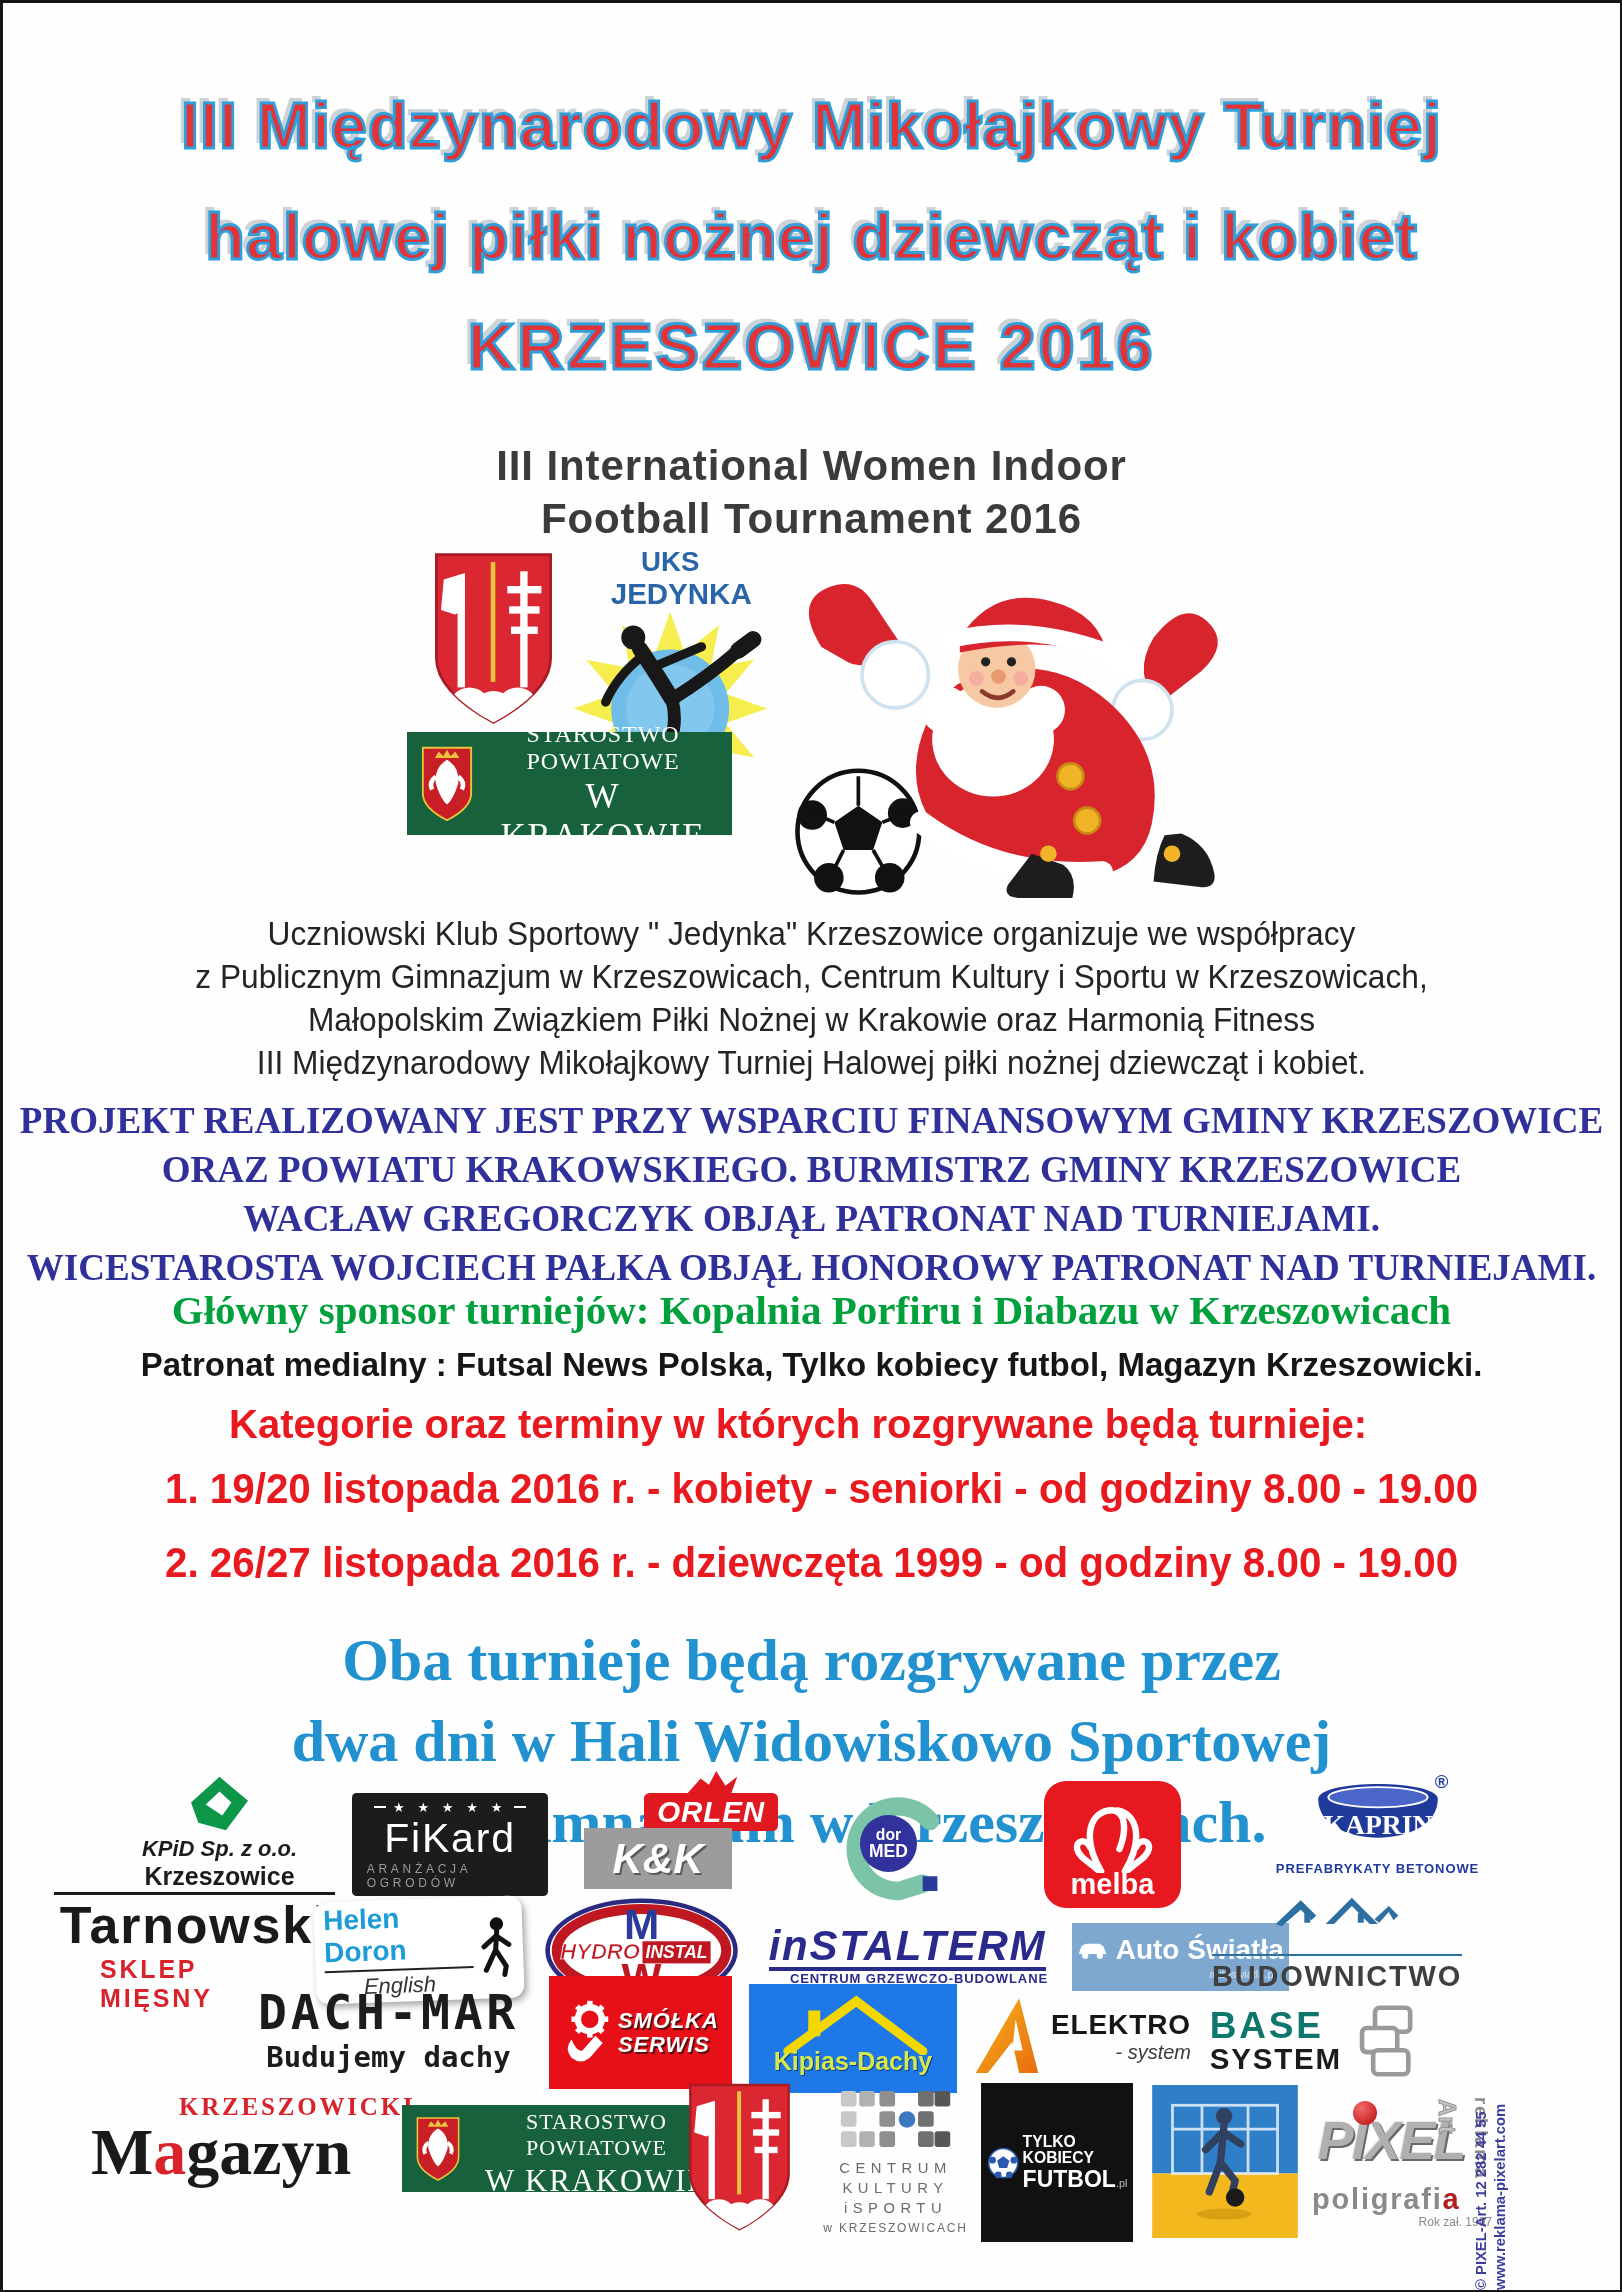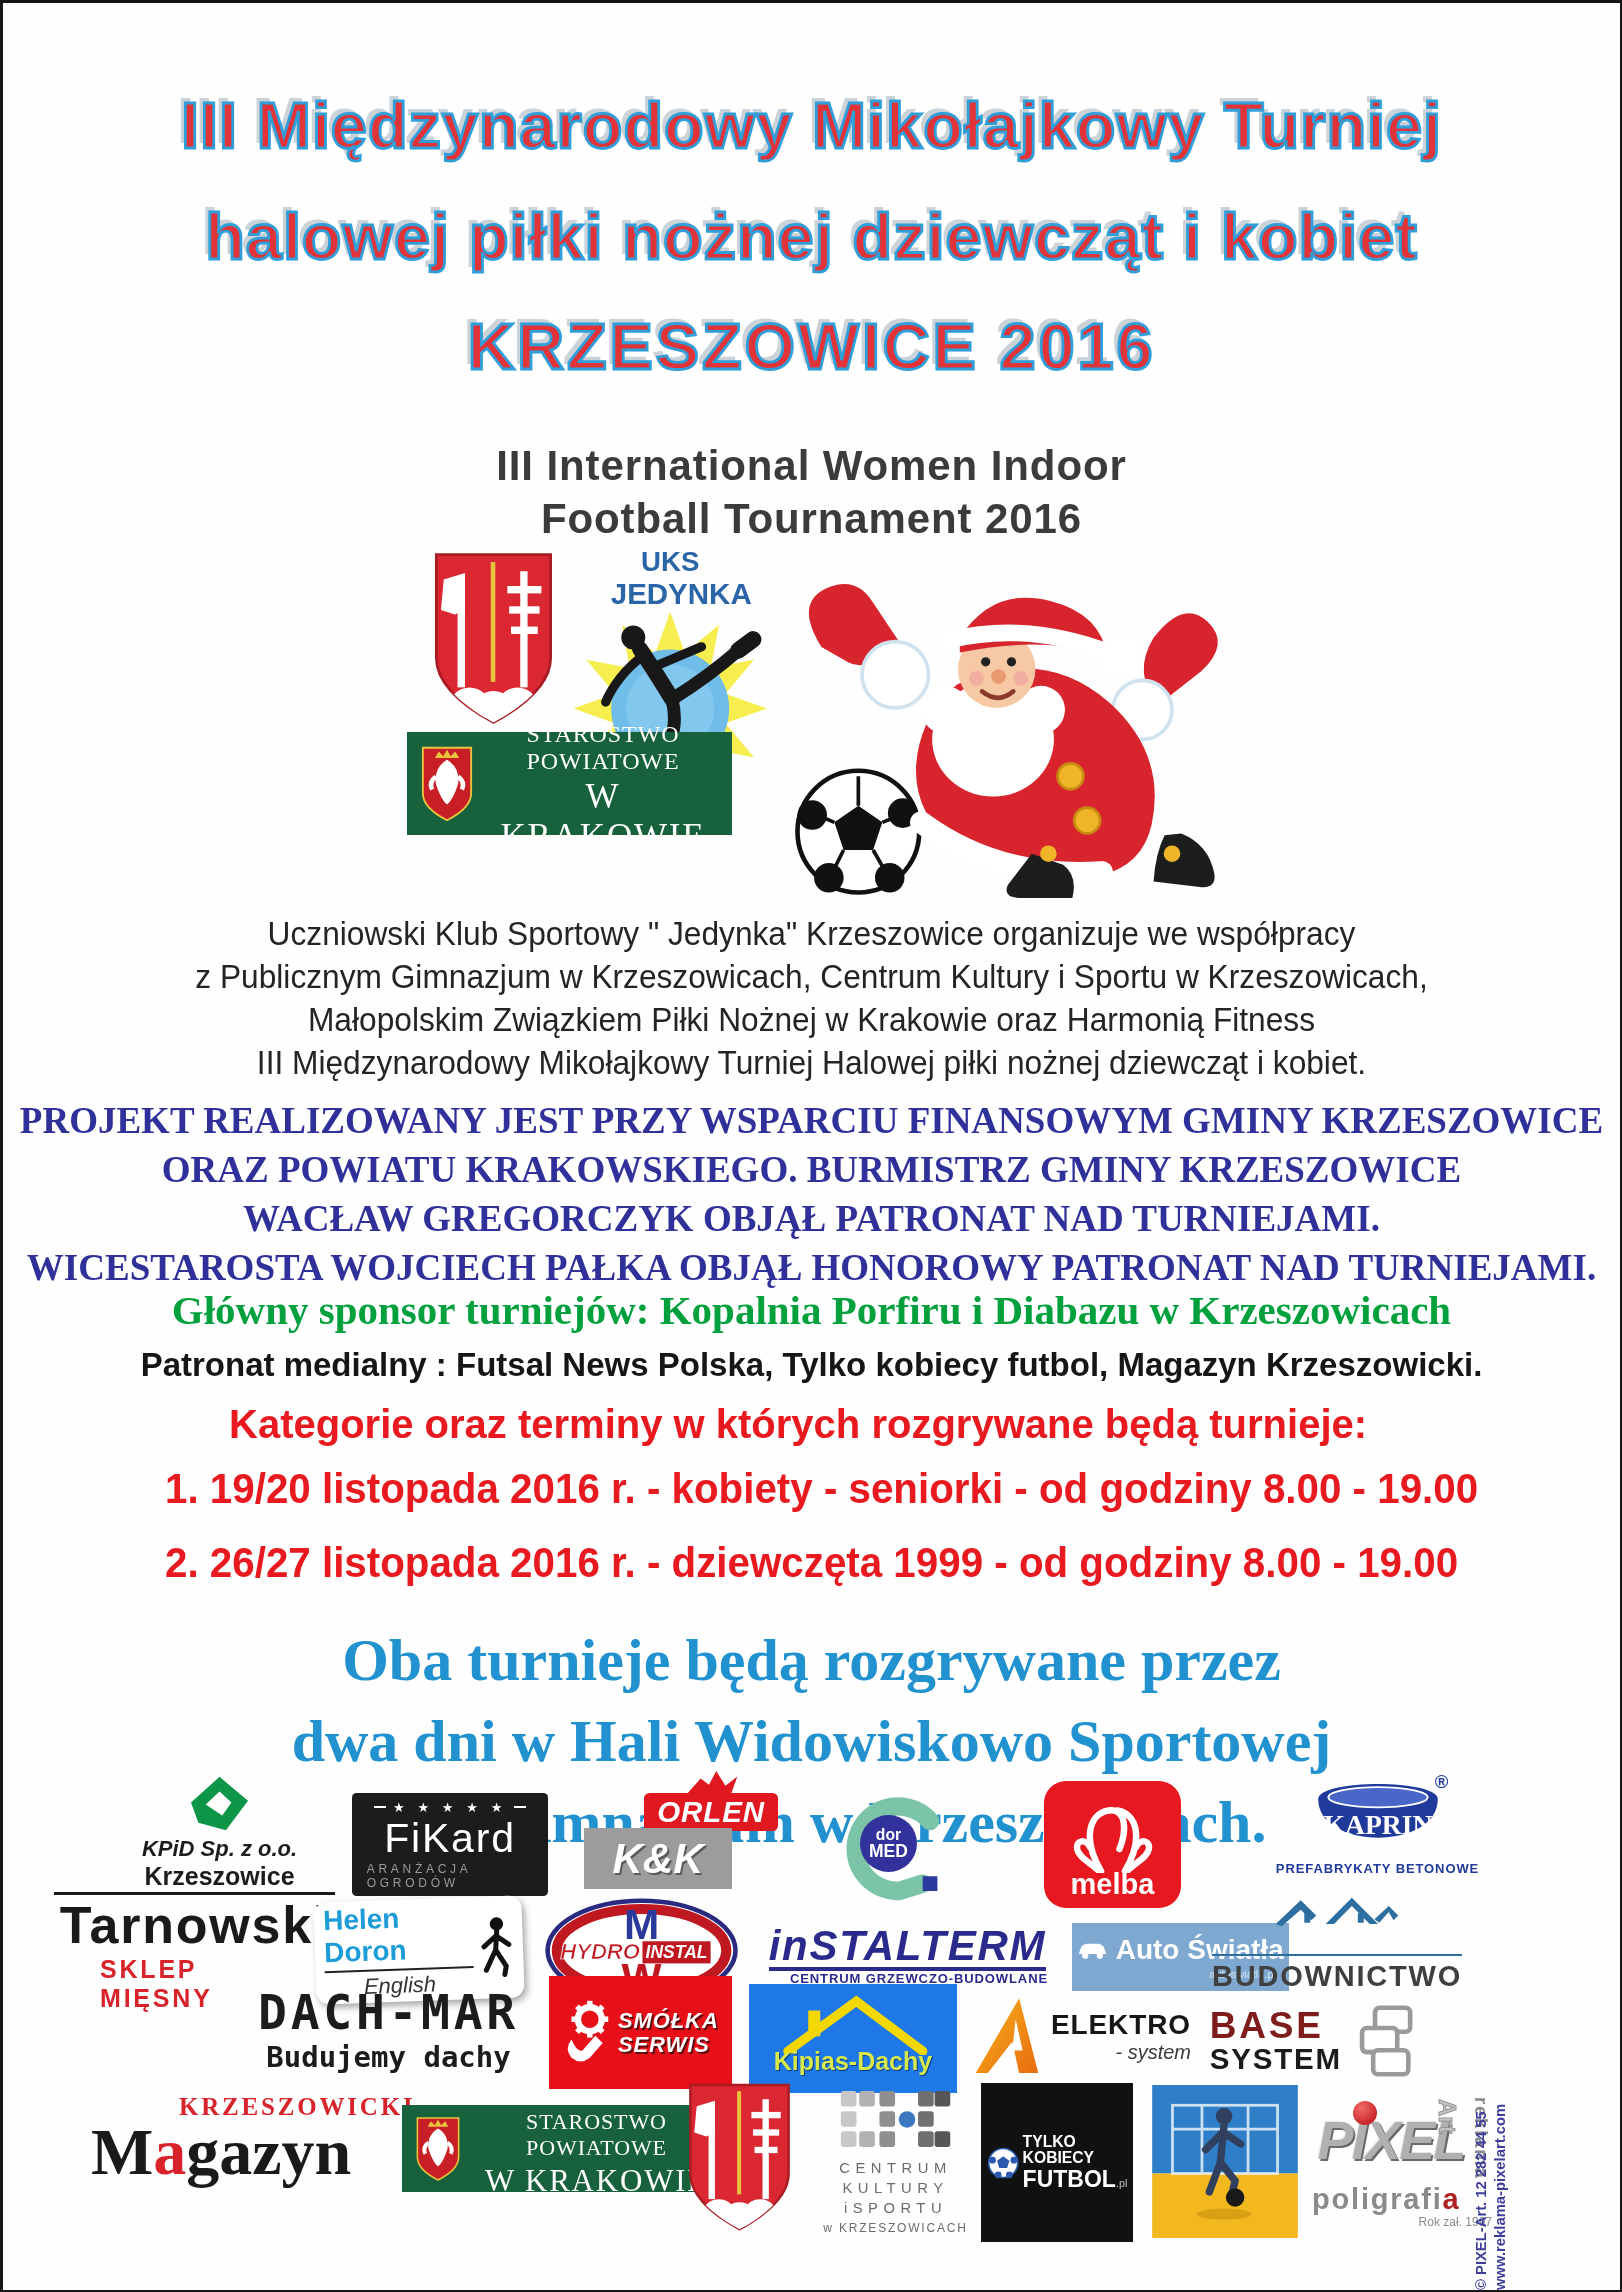--- a/index.html
+++ b/index.html
@@ -109,21 +109,21 @@
   .kipias-name{color:#d6e84a;font-size:25px;font-weight:bold;margin-top:-7.4px;
     text-shadow:0.9px 0.9px 0 #0a3a8a;}
 
   .elektro{flex-direction:row;gap:9.2px;align-items:center;}
   .elektro-txts{display:flex;flex-direction:column;align-items:flex-start;}
   .el-name{font-size:28px;font-weight:bold;color:#161616;letter-spacing:0.9px;}
   .el-sub{font-size:20px;font-style:italic;color:#3a3a3a;align-self:flex-end;}
 
   .base{flex-direction:row;gap:7.4px;}
   .base-txts{display:flex;flex-direction:column;align-items:flex-start;line-height:1;}
-  .base-1{font-size:37px;font-weight:bold;color:#7f1d1d;letter-spacing:2.8px;}
+  .base-1{font-size:37px;font-weight:bold;color:#0f766e;letter-spacing:2.8px;}
   .base-2{font-size:29.5px;font-weight:bold;color:#1b1b1b;letter-spacing:1.8px;}
 
   .magazyn{align-items:flex-start;}
   .mag-top{font-family:"Liberation Serif",serif;font-size:25px;font-weight:bold;color:#d8232b;
     letter-spacing:2.8px;margin-left:88px;}
   .mag-name{font-family:"Liberation Serif",serif;font-size:66px;font-weight:bold;color:#1a1a1a;
     line-height:.95;}
   .mag-name .red-a{color:#d8232b;}
   .mag-line{width:111px;height:5.5px;background:#9a9a9a;margin-top:1.8px;}
 

